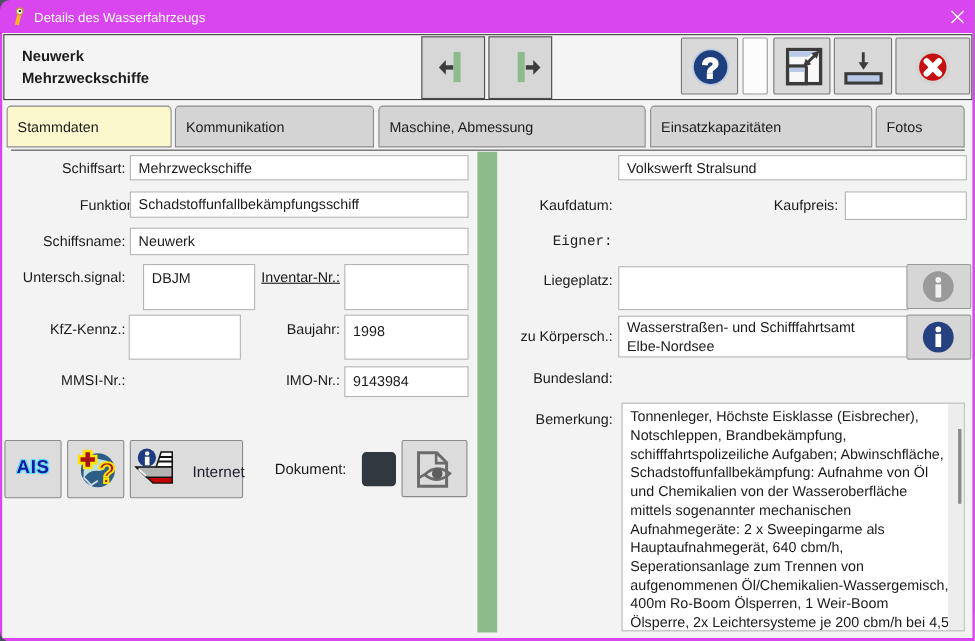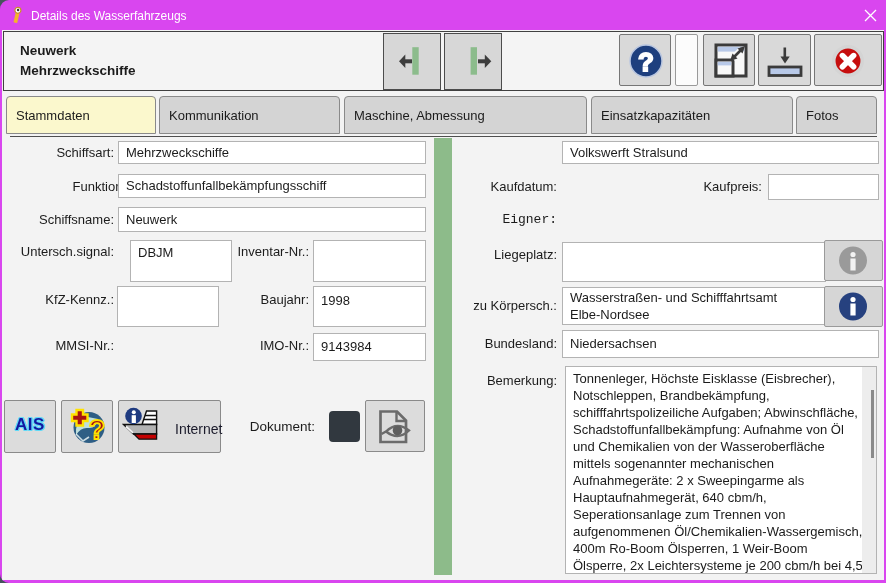--- a/index.html
+++ b/index.html
@@ -119,21 +119,21 @@
         </div>
   <div class="lbl" style="left:0px;top:182px;width:112px;">Schiffsname:</div>
   <div class="inp" style="left:116px;top:177px;width:306px;height:23px;line-height:23px;">
           <span>Neuwerk</span>
         </div>
 
   <div class="lbl" style="left:0px;top:214px;width:112px;">Untersch.signal:</div>
   <div class="inp" style="left:115px;top:210px;width:100px;height:40px;line-height:24px;margin-left:13px;">
           <span>DBJM</span>
         </div>
-  <div class="lbl" style="left:160px;top:214px;width:147px;">Inventar-Nr.:</div>
+  <div class="lbl" style="left:160px;top:214px;width:147px;text-decoration:underline;">Inventar-Nr.:</div>
   <div class="inp" style="left:311px;top:210px;width:111px;height:40px;"></div>
 
   <div class="lbl" style="left:0px;top:262px;width:112px;">KfZ-Kennz.:</div>
   <div class="inp" style="left:115px;top:256px;width:100px;height:39px;"></div>
   <div class="lbl" style="left:160px;top:262px;width:147px;">Baujahr:</div>
   <div class="inp" style="left:311px;top:256px;width:111px;height:39px;line-height:27px;">
           <span>1998</span>
         </div>
 
   <div class="lbl" style="left:0px;top:308px;width:112px;">MMSI-Nr.:</div>
@@ -205,23 +205,20 @@
         </div>
   <div class="btn" style="left:822px;top:256px;width:57px;height:39px;border-color:#9a9a9a;background:#d6d6d6;">
     <svg width="57" height="39" viewBox="0 0 57 39">
       <circle cx="28" cy="19.5" r="14" fill="#26417f"></circle>
       <circle cx="28" cy="12.5" r="2.6" fill="#fff"></circle>
       <rect x="25.4" y="16.5" width="5.2" height="12" fill="#fff"></rect>
     </svg>
   </div>
 
   <div class="lbl" style="left:400px;top:306px;width:155px;">Bundesland:</div>
-  <div class="inp" style="left:560px;top:300px;width:315px;height:26px;line-height:26px;">
-          <span>Niedersachsen</span>
-        </div>
 
   <div class="lbl" style="left:400px;top:343px;width:155px;">Bemerkung:</div>
   <div class="inp" style="left:563px;top:336px;width:310px;height:206px;font-size:13px;line-height:17px;">
     <div style="position:absolute;left:7px;top:3px;white-space:pre;">Tonnenleger, Höchste Eisklasse (Eisbrecher),
 Notschleppen, Brandbekämpfung,
 schifffahrtspolizeiliche Aufgaben; Abwinschfläche,
 Schadstoffunfallbekämpfung: Aufnahme von Öl
 und Chemikalien von der Wasseroberfläche
 mittels sogenannter mechanischen
 Aufnahmegeräte: 2 x Sweepingarme als

